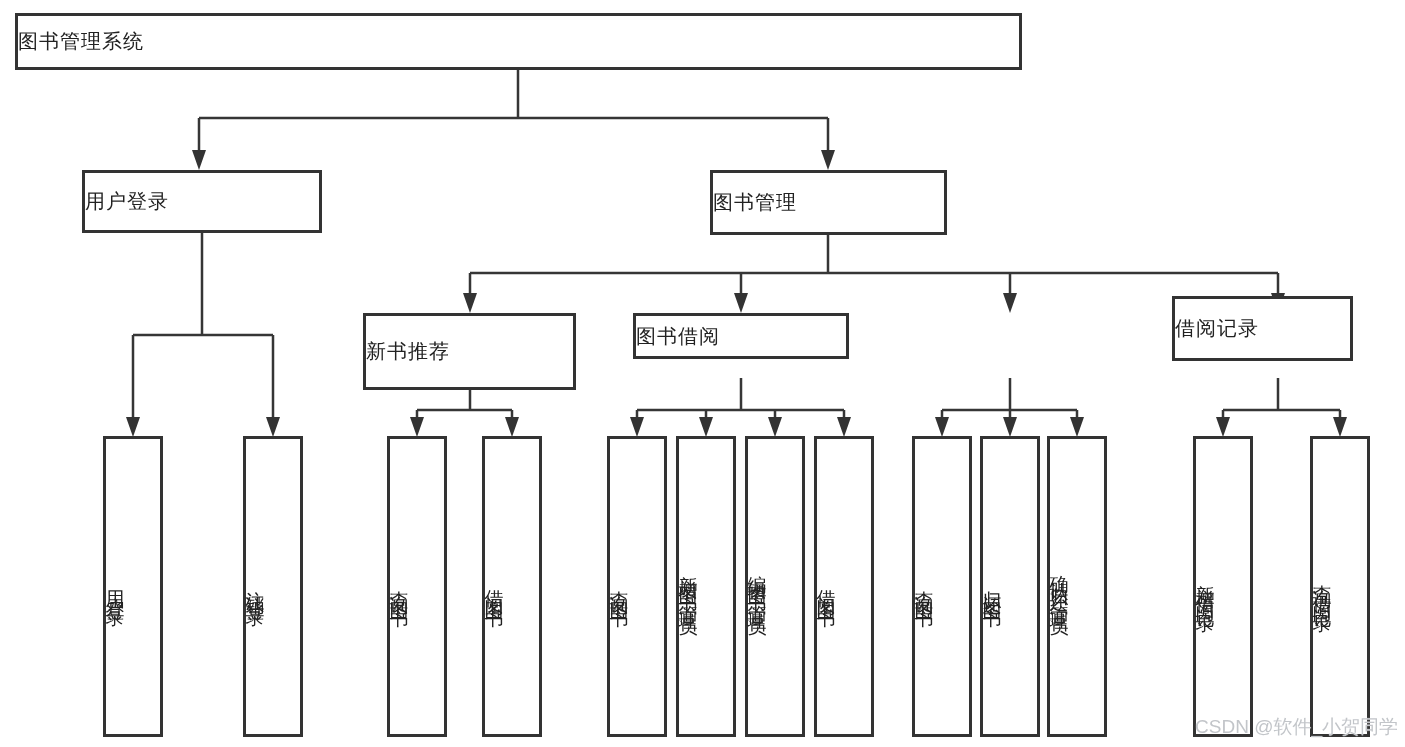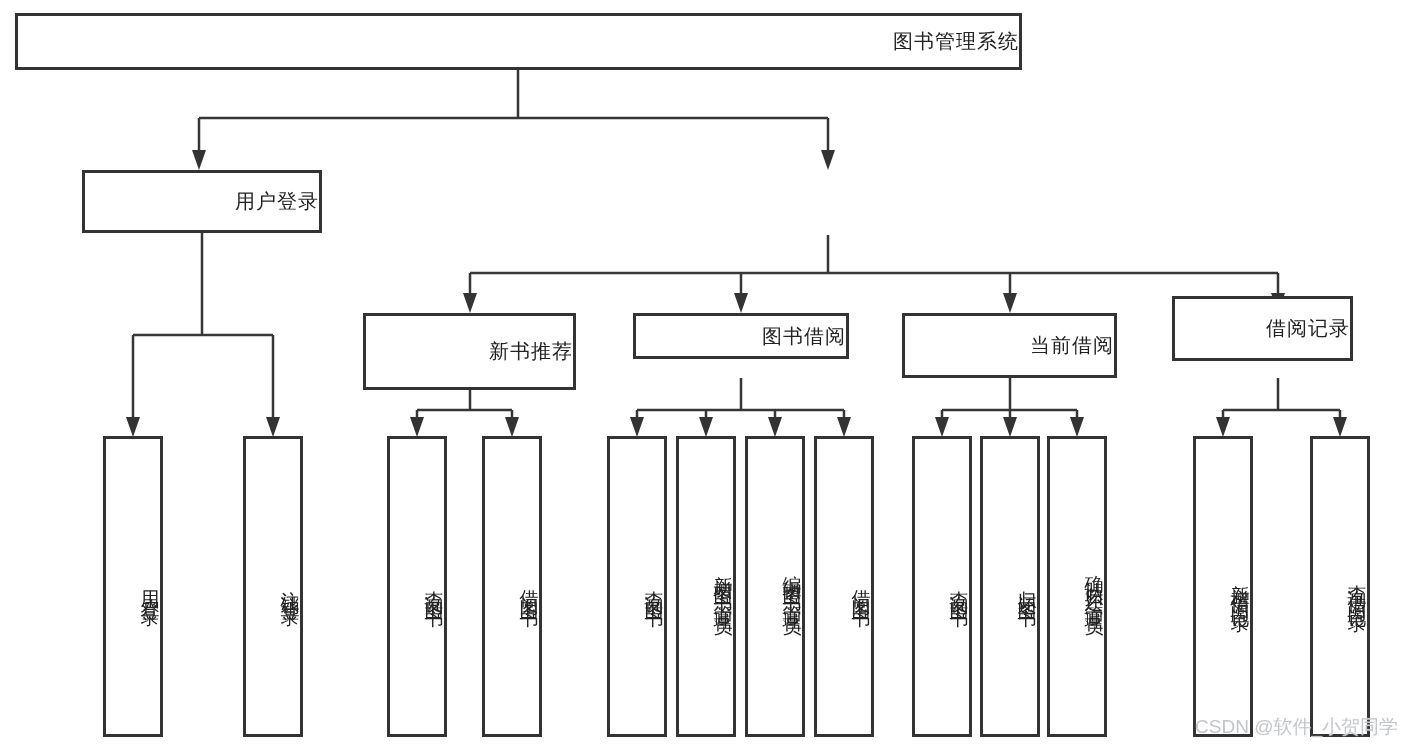--- a/index.html
+++ b/index.html
@@ -17,21 +17,21 @@
     width: 1405px; height: 747px;
     pointer-events: none;
   }
   .box {
     position: absolute;
     box-sizing: border-box;
     border: 3px solid #333333;
     background: #ffffff;
     display: flex;
     align-items: center;
-    justify-content: flex-end;
+    justify-content: flex-start;
     color: #222222;
     z-index: 2;
   }
   .hbox span {
     font-size: 20px;
     letter-spacing: 1px;
     white-space: nowrap;
   }
   .vbox span {
     writing-mode: vertical-rl;
@@ -94,29 +94,29 @@
     <polygon class="arrow-head" points="1333,417 1347,417 1340,437"></polygon>
   </svg>
 
   <div class="box hbox" style="left:15px; top:13px; width:1007px; height:57px;">
     <span>图书管理系统</span>
   </div>
 
   <div class="box hbox" style="left:82px; top:170px; width:240px; height:63px;">
     <span>用户登录</span>
   </div>
+  <div class="box hbox" style="left:710px; top:170px; width:237px; height:65px;">
+    <span>图书管理</span>
+  </div>
 
   <div class="box hbox" style="left:363px; top:313px; width:213px; height:77px;">
     <span>新书推荐</span>
   </div>
   <div class="box hbox" style="left:633px; top:313px; width:216px; height:46px;">
     <span>图书借阅</span>
-  </div>
-  <div class="box hbox" style="left:902px; top:313px; width:215px; height:65px;">
-    <span>当前借阅</span>
   </div>
   <div class="box hbox" style="left:1172px; top:296px; width:181px; height:65px;">
     <span>借阅记录</span>
   </div>
 
   <div class="box vbox" style="left:103px; top:436px; width:60px; height:301px;">
     <span>用户登录</span>
   </div>
   <div class="box vbox" style="left:243px; top:436px; width:60px; height:301px;">
     <span>注销登录</span>

